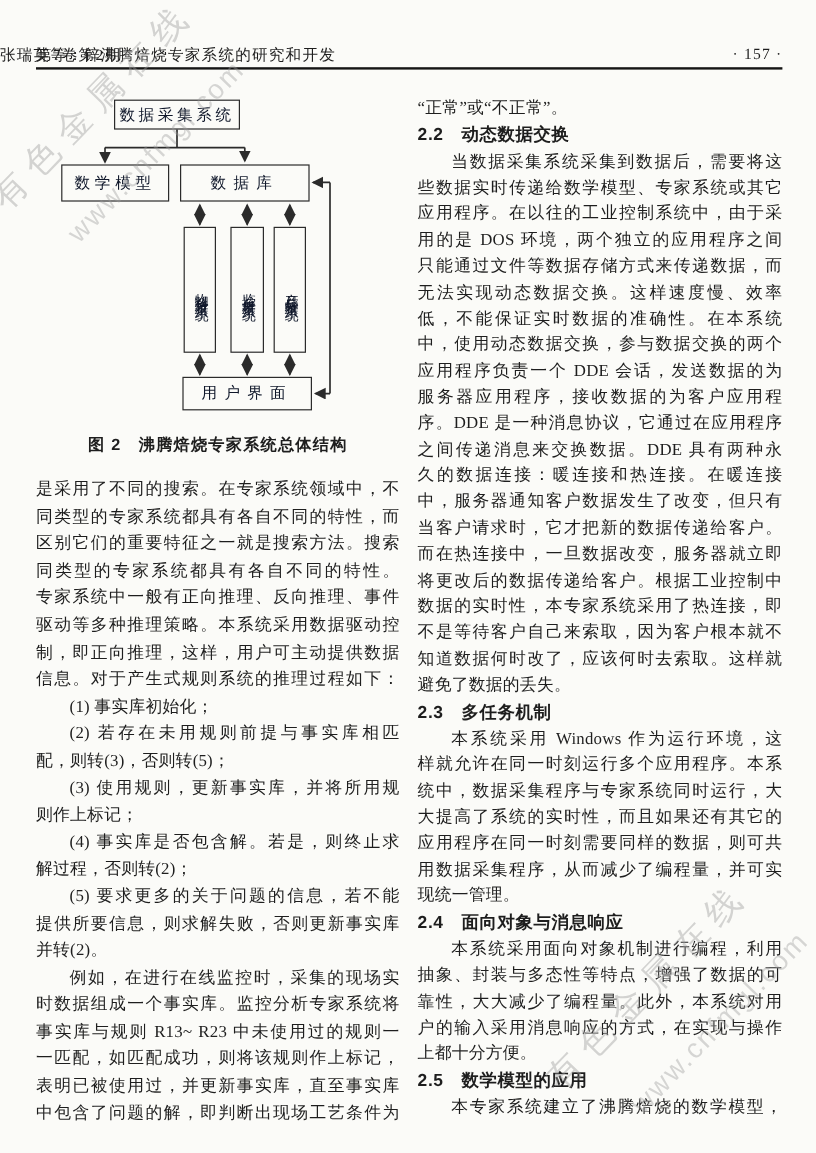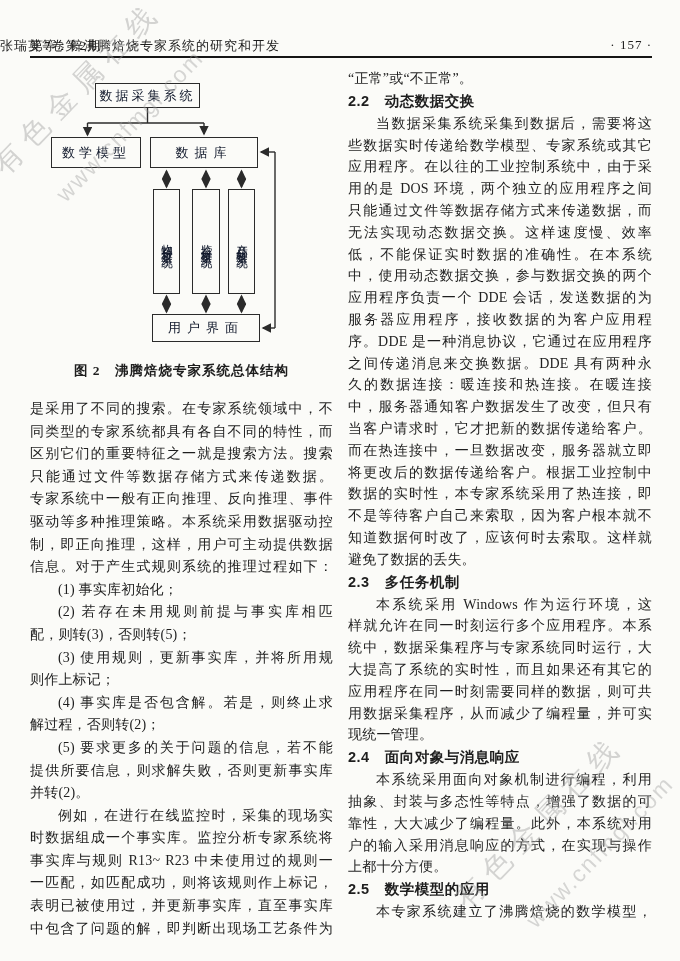--- a/index.html
+++ b/index.html
@@ -30,37 +30,37 @@
   .col-right .rows .row { line-height:21.8px; }
   .row.pe { text-align-last:left; }
   .row.i  { text-indent:2em; }
   .row.ie { text-indent:2em; text-align-last:left; }
   .row.h  {
     font-family:"Liberation Sans","DejaVu Sans",sans-serif;
     font-weight:bold; font-size:14.5px; line-height:23px !important;
     text-align-last:left; letter-spacing:.5px;
   }
   .left-rows { position:absolute; left:0; top:330px; width:303px; }
-  .right-rows{ position:absolute; left:0; top:0;     width:304px; }
+  .right-rows{ position:absolute; left:0; top:12px;     width:304px; }
   
   .fig { position:absolute; left:0; top:8px; width:303px; height:272px; }
   .fig svg { position:absolute; left:0; top:0; }
   .fbox {
     position:absolute; border:1.5px solid #2b2b2b; background:transparent;
     display:flex; align-items:center; justify-content:center;
     font-size:13px; letter-spacing:3px; color:#0f172a;
   }
   .fbox.vert {
     writing-mode:vertical-rl; text-orientation:upright;
     font-size:11.5px; letter-spacing:2px; padding:3px 0;
   }
   .fig-caption {
     position:absolute; left:0; top:294px; width:303px;
     text-align:center; font-weight:bold; font-size:13.5px; letter-spacing:1px;
-    font-family:Liberation Serif, serif;
+    font-family:Liberation Sans, sans-serif;
   }
   
   .wm {
     position:absolute; white-space:nowrap; pointer-events:none;
     font-family:"Liberation Sans","DejaVu Sans",sans-serif;
     color:#9d9d9d; z-index:5;
   }
   .wm-cn  { font-size:29px; letter-spacing:9px; opacity:.42; }
   .wm-url { font-size:23px; letter-spacing:2px; opacity:.40; }
   .wm-tl-cn  { left:78px;  top:88px;  transform:translate(-50%,-50%) rotate(-46deg); }
@@ -109,21 +109,21 @@
     <div class="fbox vert" style="left:198px;top:113px;width:27px;height:105px">产品分析子系统</div>
     <div class="fbox" style="left:122px;top:238px;width:108px;height:28px;letter-spacing:6px">用户界面</div>
   </div>
 
   <div class="fig-caption">图 2　沸腾焙烧专家系统总体结构</div>
 
   <div class="rows left-rows">
       <div class="row p">是采用了不同的搜索。在专家系统领域中，不</div>
       <div class="row p">同类型的专家系统都具有各自不同的特性，而</div>
       <div class="row p">区别它们的重要特征之一就是搜索方法。搜索</div>
-      <div class="row p">只能通过文件等数据存储方式来传递数据。</div>
+      <div class="row p">同类型的专家系统都具有各自不同的特性。</div>
       <div class="row p">专家系统中一般有正向推理、反向推理、事件</div>
       <div class="row p">驱动等多种推理策略。本系统采用数据驱动控</div>
       <div class="row p">制，即正向推理，这样，用户可主动提供数据</div>
       <div class="row p">信息。对于产生式规则系统的推理过程如下：</div>
       <div class="row ie">(1) 事实库初始化；</div>
       <div class="row i">(2) 若存在未用规则前提与事实库相匹</div>
       <div class="row pe">配，则转(3)，否则转(5)；</div>
       <div class="row i">(3) 使用规则，更新事实库，并将所用规</div>
       <div class="row pe">则作上标记；</div>
       <div class="row i">(4) 事实库是否包含解。若是，则终止求</div>

